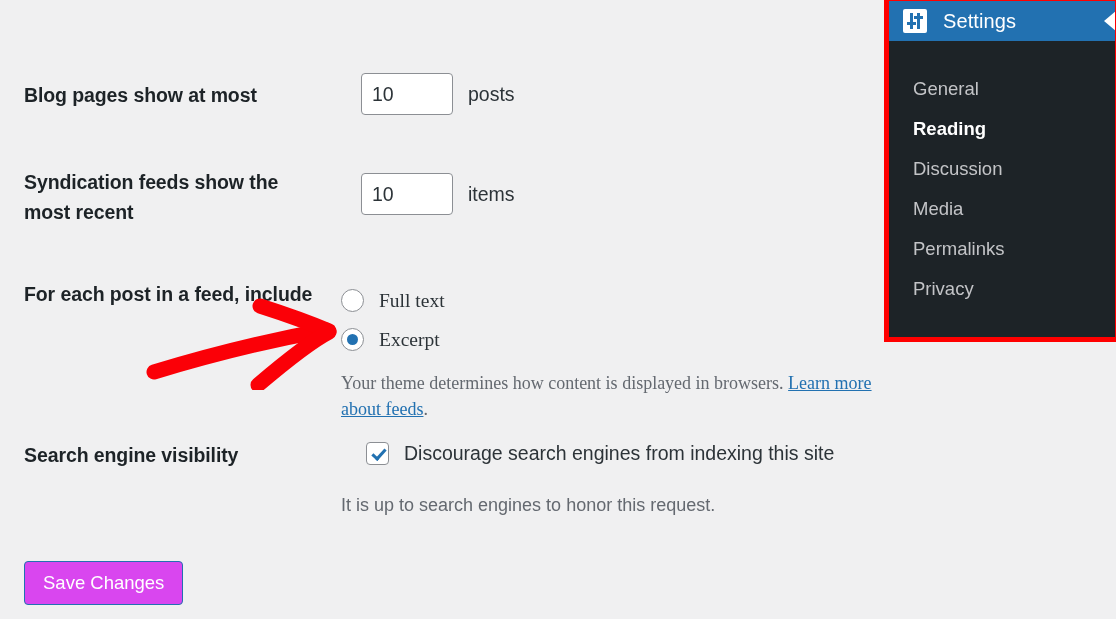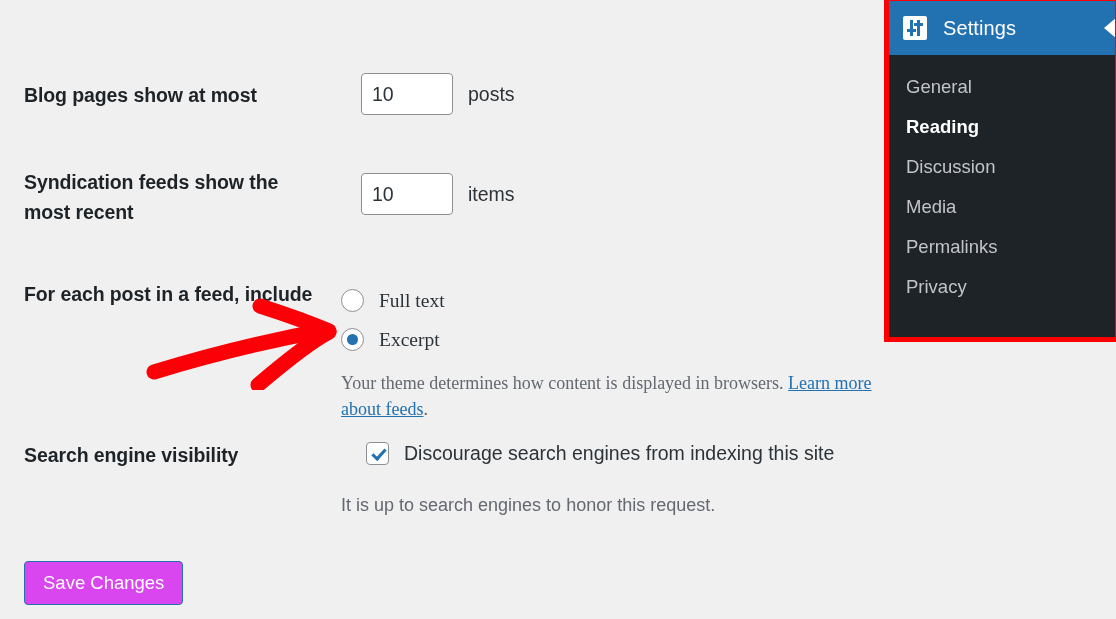--- a/index.html
+++ b/index.html
@@ -167,21 +167,21 @@
     left: 884px;
     top: -4px;
     width: 236px;
     height: 346px;
     border: 5px solid #ff0000;
     box-sizing: border-box;
     background: #1d2327;
   }
   .sidebar-head {
     position: relative;
-    height: 54px;
+    height: 40px;
     background: #2271b1;
     display: flex;
     align-items: center;
     padding-left: 14px;
     overflow: hidden;
   }
   .sidebar-head-title {
     color: #ffffff;
     font-size: 20px;
     margin-left: 16px;
@@ -209,21 +209,22 @@
     right: -2px;
     top: 50%;
     margin-top: -11px;
     width: 0; height: 0;
     border-top: 11px solid transparent;
     border-bottom: 11px solid transparent;
     border-right: 13px solid #ffffff;
   }
 
   .sidebar-menu {
-    padding-top: 12px;
+    padding-top: 28px;
+    margin-left: 7px;
   }
   .menu-item {
     color: #c3c4c7;
     font-size: 18.5px;
     line-height: 40px;
     padding-left: 17px;
     white-space: nowrap;
     cursor: pointer;
   }
   .menu-item.current {

